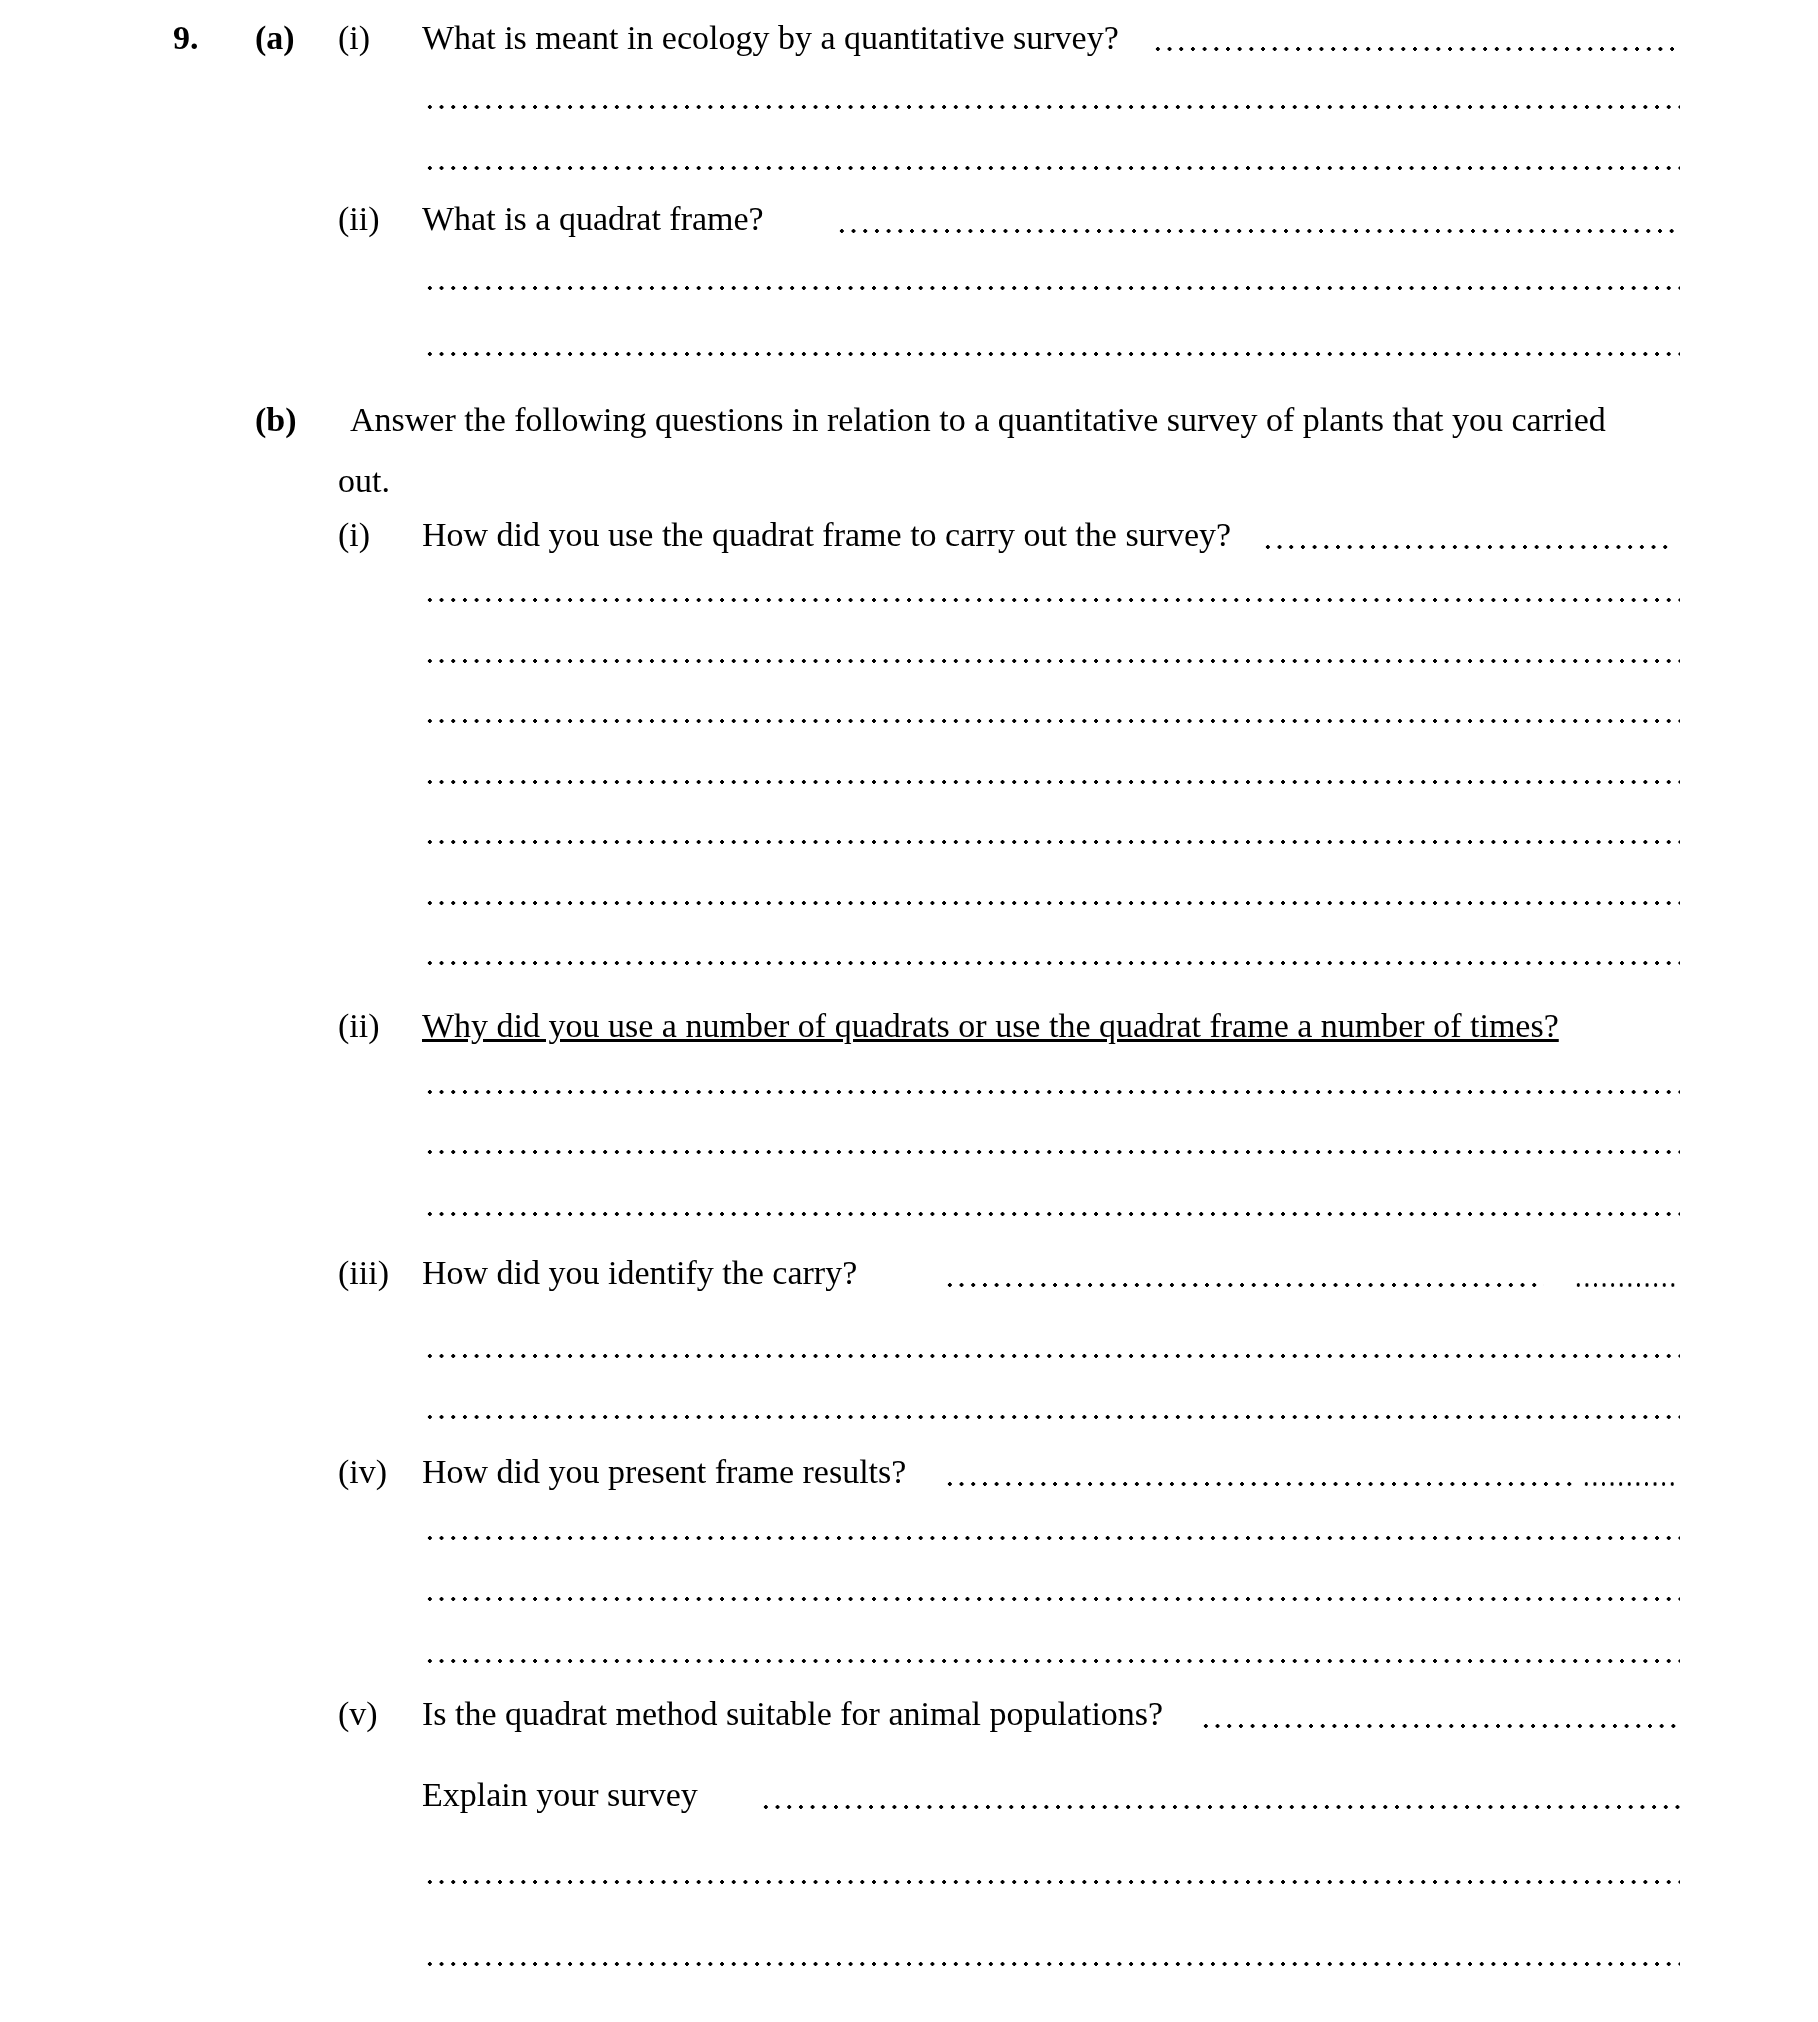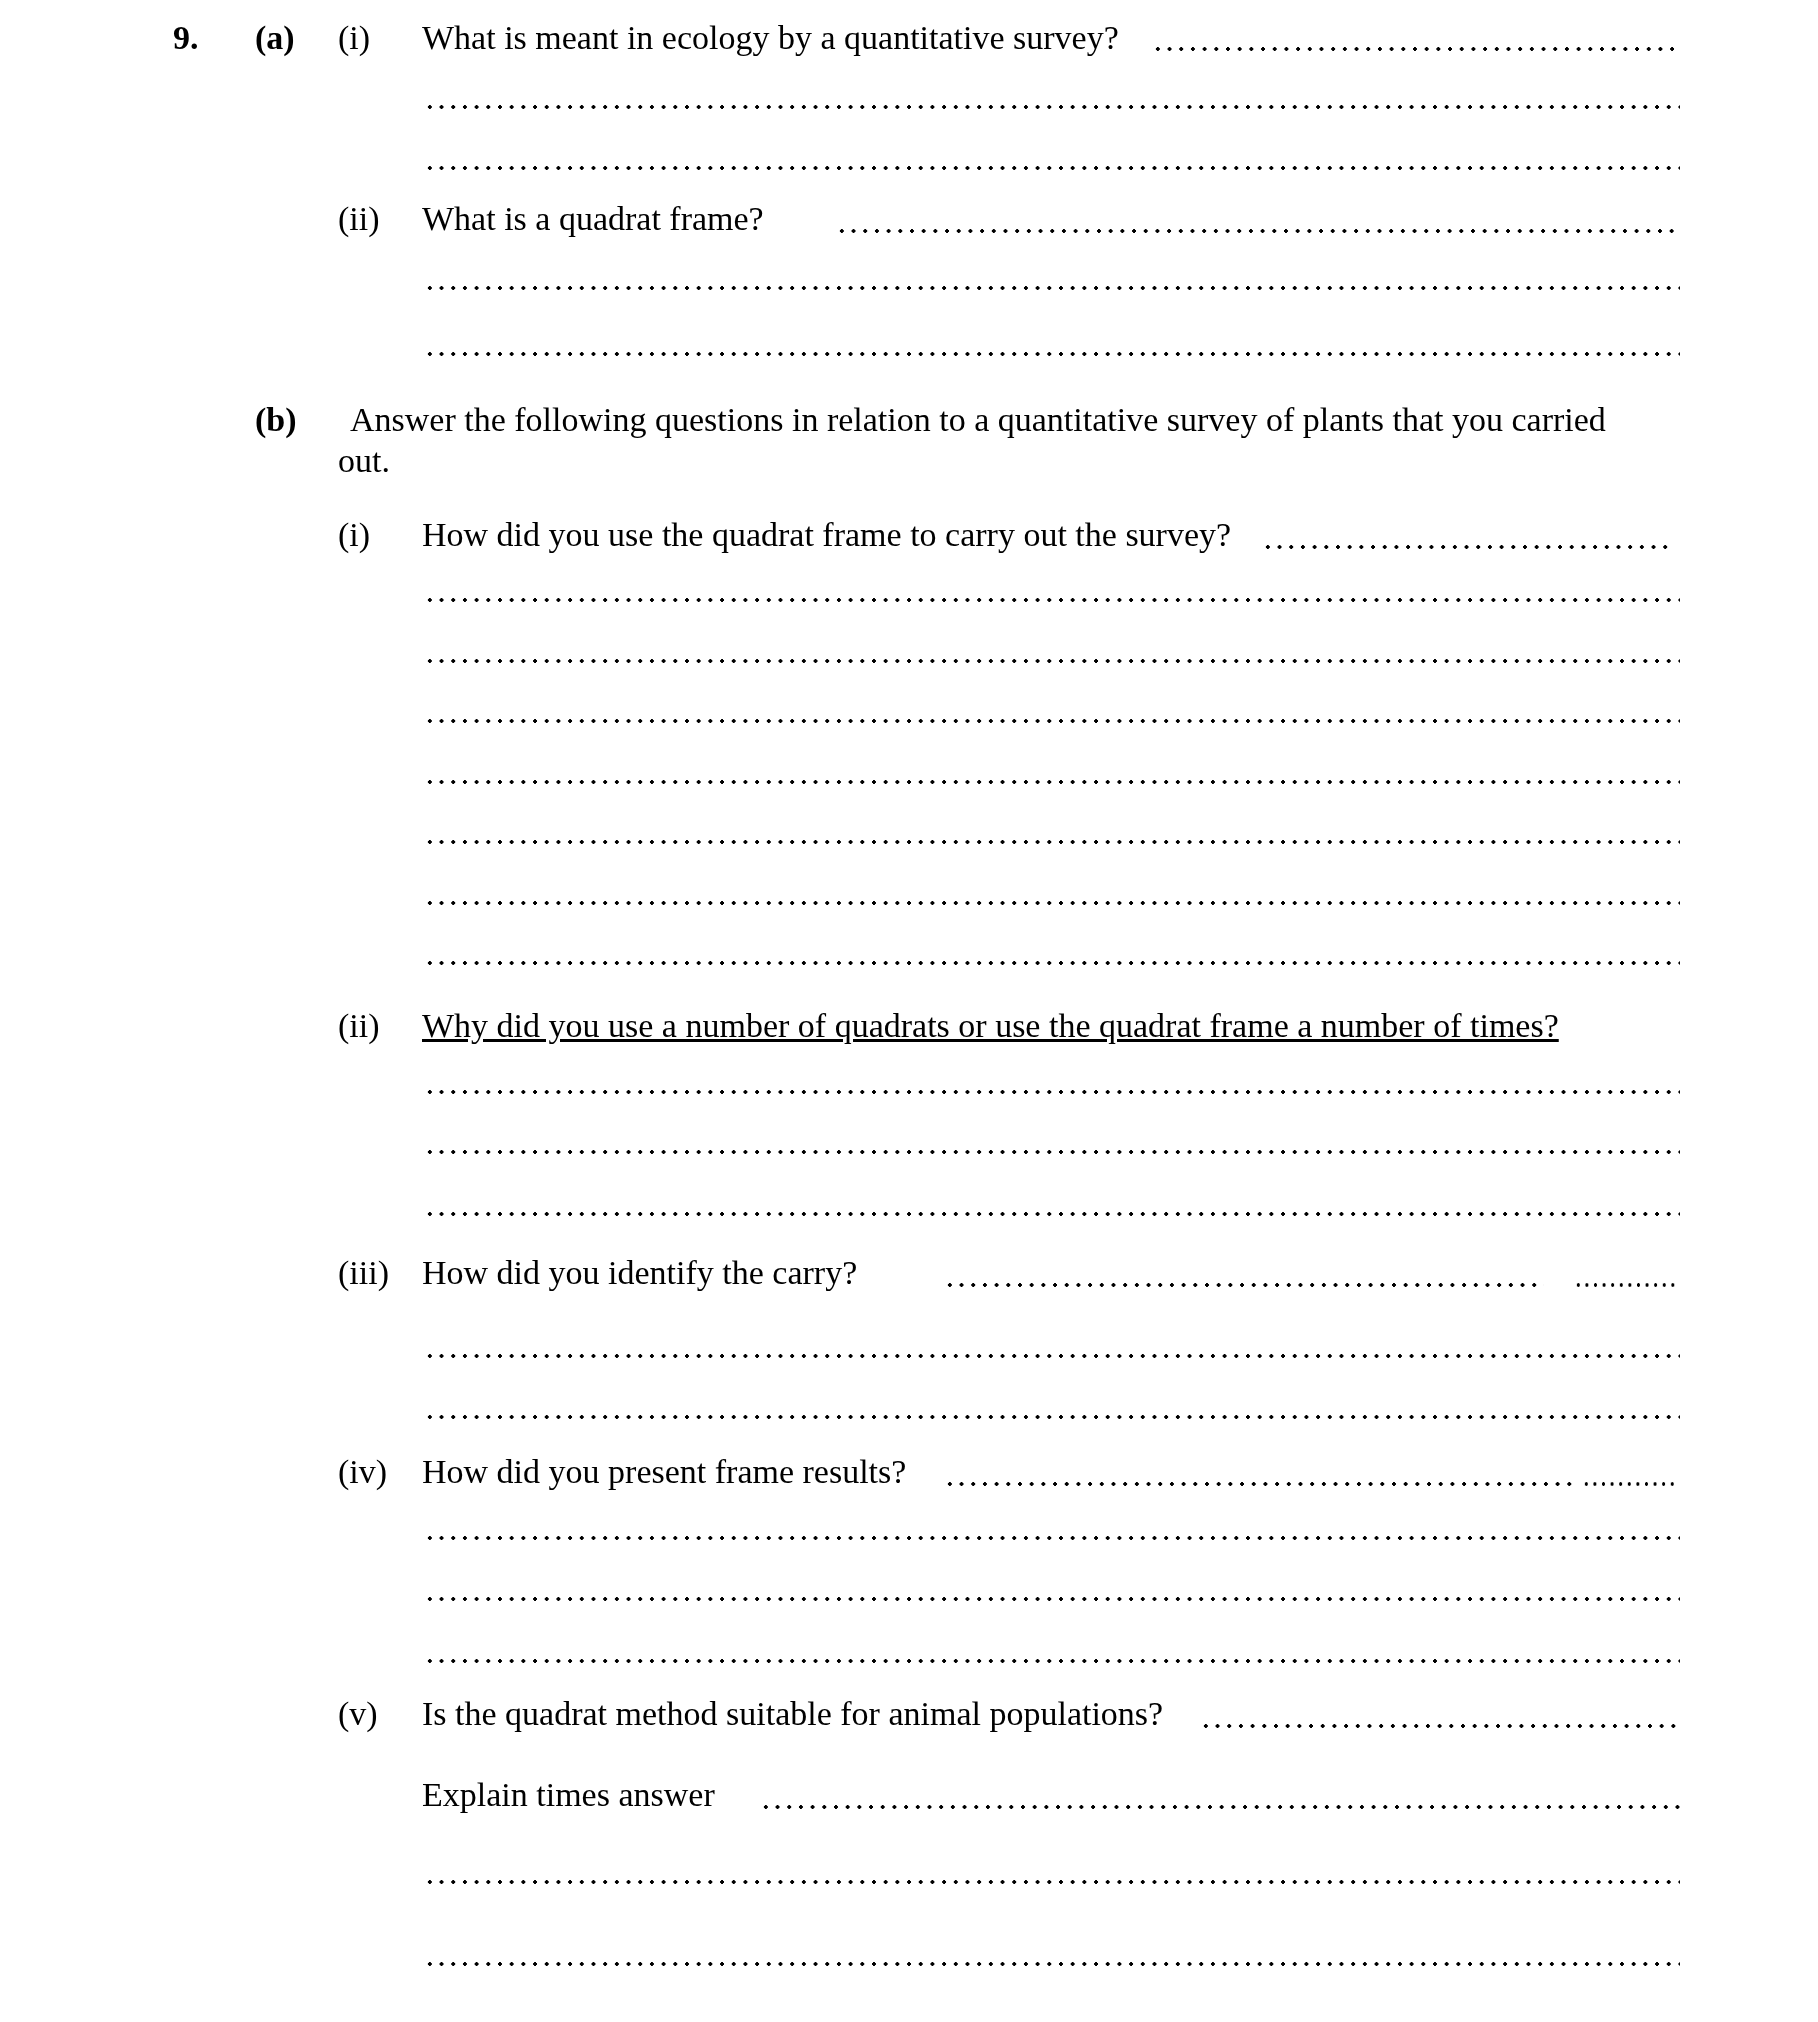--- a/index.html
+++ b/index.html
@@ -24,21 +24,21 @@
 <div class="dots" style="left:424px; width:1256px; top:166px;"></div>
 
 <div class="t" style="left:338px; top:199px;">(ii)</div>
 <div class="t" style="left:422px; top:199px;text-align:center;">What is a quadrat frame?</div>
 <div class="dots" style="left:836px; width:838px; top:229px;"></div>
 <div class="dots" style="left:424px; width:1256px; top:286px;"></div>
 <div class="dots" style="left:424px; width:1256px; top:352px;"></div>
 
 <div class="t b" style="left:255px; top:400px;">(b)</div>
 <div class="t" style="left:338px; top:400px;margin-left:12px;">Answer the following questions in relation to a quantitative survey of plants that you carried</div>
-<div class="t" style="left:338px; top:441px;">out.</div>
+<div class="t" style="left:338px; top:461px;">out.</div>
 
 <div class="t" style="left:338px; top:515px;">(i)</div>
 <div class="t" style="left:422px; top:515px;">How did you use the quadrat frame to carry out the survey?</div>
 <div class="dots" style="left:1262px; width:412px; top:545px;"></div>
 <div class="dots" style="left:424px; width:1256px; top:598px;"></div>
 <div class="dots" style="left:424px; width:1256px; top:659px;"></div>
 <div class="dots" style="left:424px; width:1256px; top:719px;"></div>
 <div class="dots" style="left:424px; width:1256px; top:780px;"></div>
 <div class="dots" style="left:424px; width:1256px; top:840px;"></div>
 <div class="dots" style="left:424px; width:1256px; top:901px;"></div>
@@ -61,16 +61,16 @@
 <div class="t" style="left:422px; top:1452px;">How did you present frame results?</div>
 <div class="dots" style="left:944px; width:630px; top:1482px;"></div>
 <div class="dots dense" style="left:1582px; width:96px; top:1482px;"></div>
 <div class="dots" style="left:424px; width:1256px; top:1536px;"></div>
 <div class="dots" style="left:424px; width:1256px; top:1597px;"></div>
 <div class="dots" style="left:424px; width:1256px; top:1659px;"></div>
 
 <div class="t" style="left:338px; top:1694px;">(v)</div>
 <div class="t" style="left:422px; top:1694px;font-family:Liberation Serif, serif;">Is the quadrat method suitable for animal populations?</div>
 <div class="dots" style="left:1200px; width:480px; top:1724px;"></div>
-<div class="t" style="left:422px; top:1775px;">Explain times answer</div>
+<div class="t" style="left:422px; top:1775px;">Explain your survey</div>
 <div class="dots" style="left:760px; width:920px; top:1805px;"></div>
 <div class="dots" style="left:424px; width:1256px; top:1880px;"></div>
 <div class="dots" style="left:424px; width:1256px; top:1962px;"></div>
 
 </body></html>

